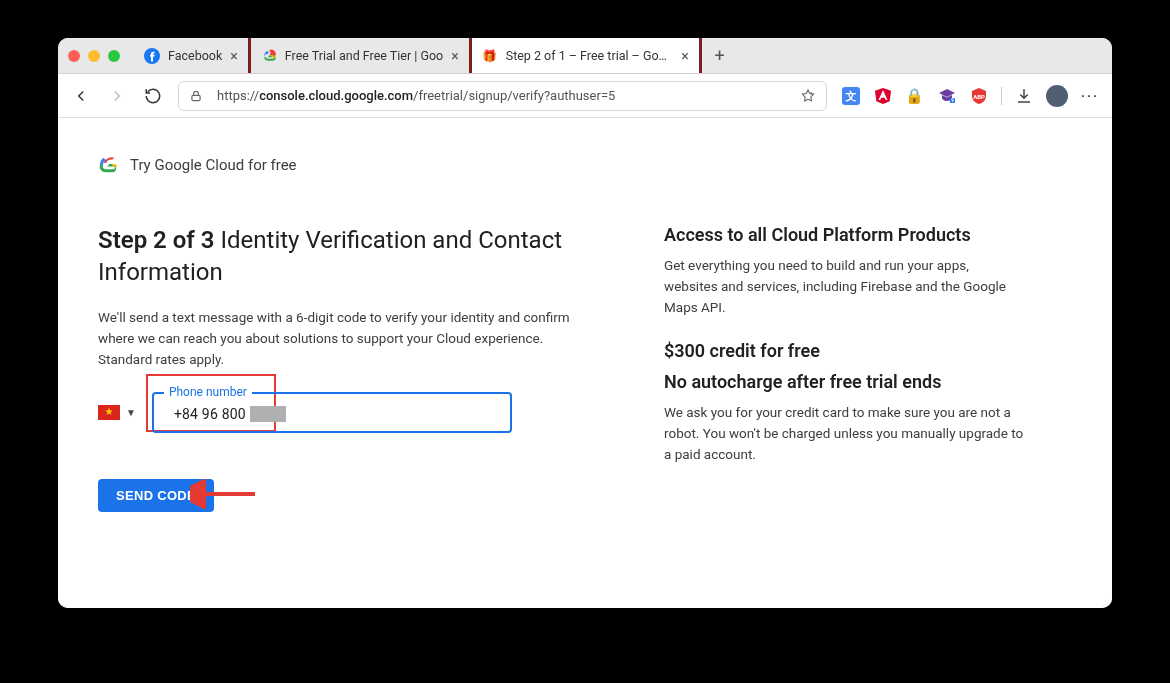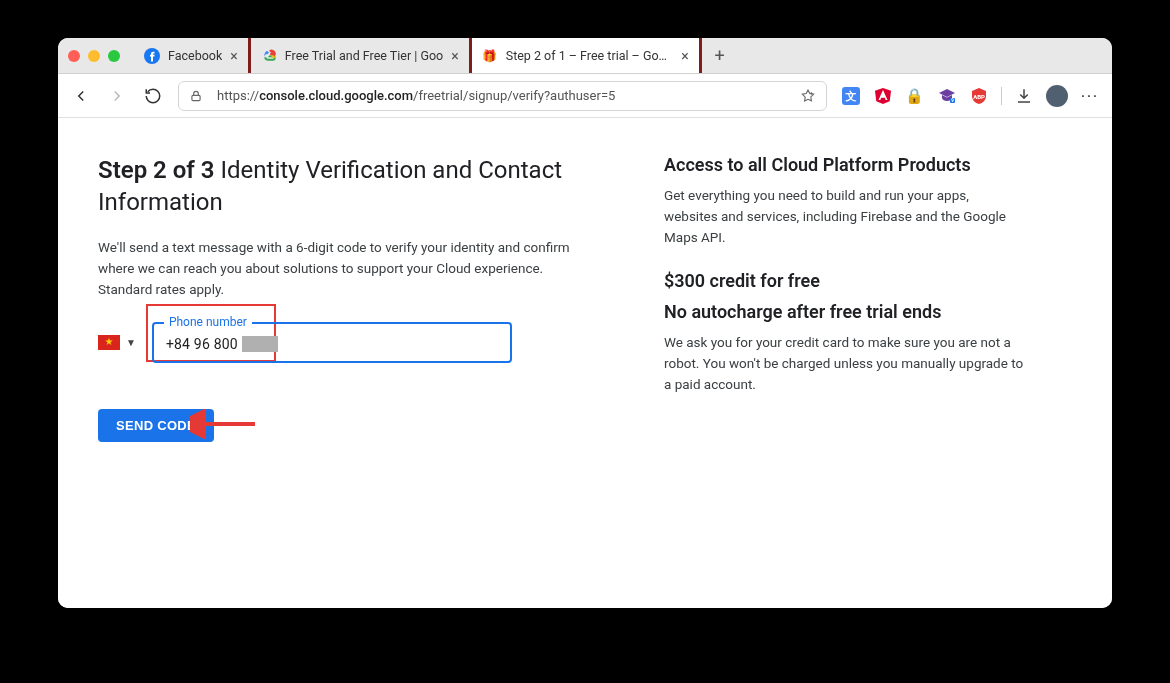--- a/index.html
+++ b/index.html
@@ -39,21 +39,21 @@
     h1 { font-size: 24px; font-weight: 400; color: #202124; line-height: 1.35; margin-bottom: 18px; }
     h1 .step { font-weight: 600; }
     .desc { font-size: 13.5px; color: #3c4043; line-height: 1.55; margin-bottom: 22px; }
     .phone-row { display: flex; align-items: center; gap: 16px; }
     .flag-select { display: flex; align-items: center; gap: 6px; padding: 4px 0; }
     .flag { width: 22px; height: 15px; background: #da251d; position: relative; display: inline-block; }
     .flag::after { content: "★"; position: absolute; top: 50%; left: 50%; transform: translate(-50%, -52%); color: #ffcd00; font-size: 10px; }
     .caret { font-size: 10px; color: #444; }
     .phone-field-wrap { position: relative; width: 360px; }
     .phone-field-wrap .redbox { position: absolute; top: -18px; left: -6px; width: 130px; height: 58px; border: 2px solid #e53935; pointer-events: none; }
-    .phone-field { border: 2px solid #1a73e8; border-radius: 4px; padding: 10px 12px 8px 12px; position: relative; }
+    .phone-field { border: 2px solid #1a73e8; border-radius: 4px; padding: 10px 12px 8px 20px; position: relative; }
     .phone-field .floating { position: absolute; top: -9px; left: 10px; background: #fff; padding: 0 5px; font-size: 12px; color: #1a73e8; }
     .phone-field .value { font-size: 14px; color: #202124; letter-spacing: 0.2px; }
     .phone-field .value .blur { background: #b0b0b0; color: #b0b0b0; padding: 0 2px; user-select: none; }
     .send-btn { margin-top: 46px; display: inline-block; background: #1a73e8; color: #ffffff; font-size: 13px; font-weight: 600; letter-spacing: 0.3px; padding: 9px 18px; border: none; border-radius: 4px; cursor: pointer; }
     .arrow-annot { position: absolute; }
     .right h2 { font-size: 18px; font-weight: 600; color: #202124; margin-bottom: 10px; }
     .right p { font-size: 13.5px; color: #3c4043; line-height: 1.55; margin-bottom: 22px; }
     .avatar { width: 22px; height: 22px; border-radius: 50%; background: #506070; display: inline-block; }
     .divider { width: 1px; height: 18px; background: #ccc; }
     svg { display: block; }
@@ -168,20 +168,31 @@
             <path d="M12 3v12m-5-5l5 5 5-5M4 20h16"></path>
           </svg>
         </span>
       <span class="avatar"></span>
       <span class="ext" style="color:#444; font-weight:bold; letter-spacing:2px;">···</span>
     </div>
   </div>
 
   <div class="content">
     <div class="page">
+      <div class="brand-row">
+        <span class="cloud-icon">
+          <svg width="22" height="22" viewBox="0 0 24 24">
+              <path d="M15.5 6.2l2.2-2.2A10 10 0 006 9.5l2.8.3A6.5 6.5 0 0115.5 6.2z" fill="#ea4335"></path>
+              <path d="M6 9.5a6.5 6.5 0 00-.5 2.5H2a10 10 0 014-8l2.8 2.8A6.5 6.5 0 006 9.5z" fill="#4285f4"></path>
+              <path d="M17 11h-4.5l-2.5 2.5H17a1.5 1.5 0 010 3H8a3 3 0 01-2.5-4.5H2A6.5 6.5 0 008 20h9a5 5 0 000-9z" fill="#34a853"></path>
+              <path d="M17 11a5 5 0 014.3 2.5l-2.8 1A2 2 0 0017 13.5l-2.5-2.5z" fill="#fbbc04"></path>
+            </svg>
+        </span>
+        <span class="brand-text">Try Google Cloud for free</span>
+      </div>
 
       <div class="columns">
 
         <div class="left">
           <h1>
             <span class="step">Step 2 of 3</span><span> Identity Verification and Contact Information</span>
           </h1>
           <p class="desc">We'll send a text message with a 6-digit code to verify your identity and confirm where we can reach you about solutions to support your Cloud experience. Standard rates apply.</p>
 
           <div class="phone-row">

